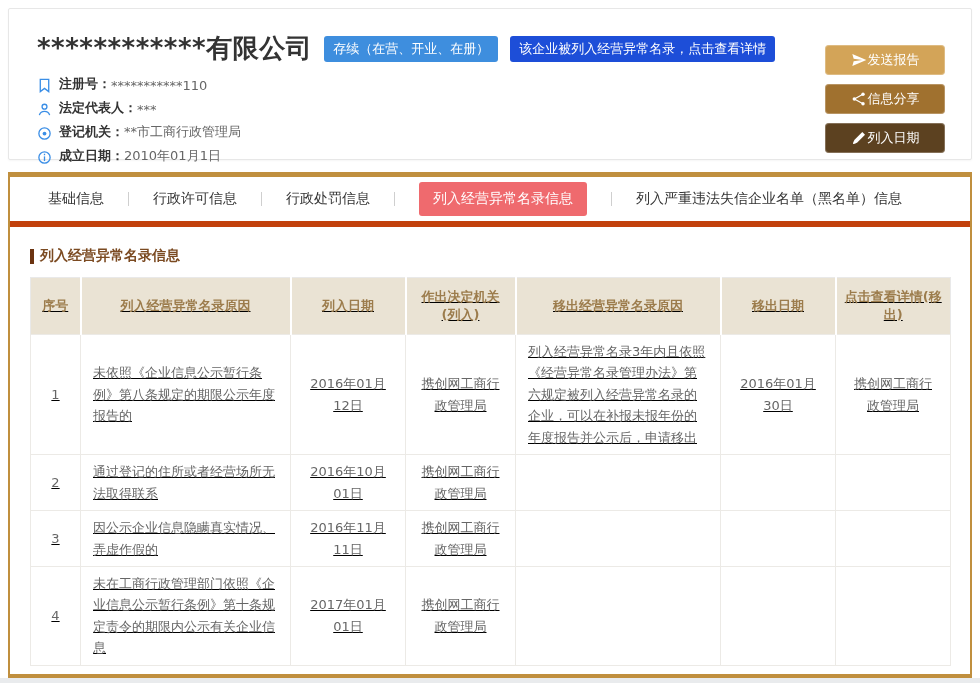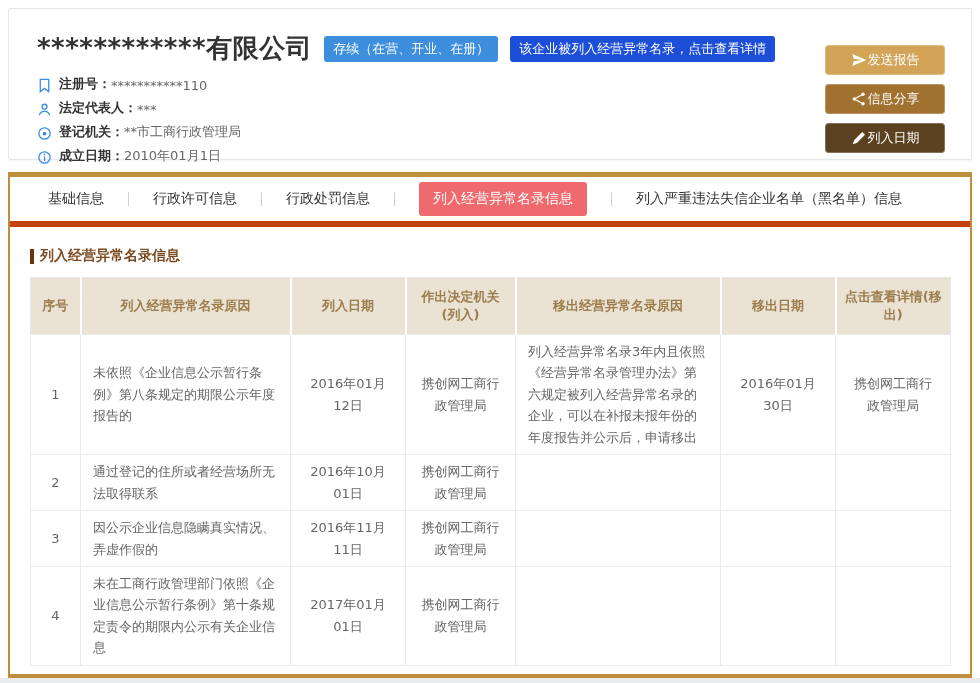--- a/index.html
+++ b/index.html
@@ -36,21 +36,21 @@
             border-bottom:6px solid #c2410c; }
   .tab { font-size:14px; color:#333; padding:0 24px; cursor:pointer; white-space:nowrap; }
   .tab.active { background:#ef6a6e; color:#fff; border-radius:3px; padding:8px 14px; margin:0 24px; }
   .tab-divider { width:1px; height:14px; background:#cfcfcf; }
 
   .section-title-row { display:flex; align-items:center; margin:20px 0 12px 20px; }
   .section-bullet { width:4px; height:15px; background:#6b3310; margin-right:6px; }
   .section-title { font-size:14px; font-weight:bold; color:#7b4a21; }
 
   table.abnormal { border-collapse:collapse; margin:8px 20px; width:920px; table-layout:fixed;
-                   border:1px solid #e9e9e9; }
+                   border:1px solid #e9e9e9;text-decoration:underline; }
   th { background:#eae3d4; color:#9c7c4c; font-size:13px; font-weight:bold;
        border-right:2px solid #fff; padding:8px 6px; height:57px; text-align:center; }
   th:last-child { border-right:none; }
   td { font-size:13px; color:#666; border:1px solid #eceae6; padding:6px 12px;
        vertical-align:middle; text-align:center; line-height:1.65; }
   td.reason { text-align:left; }
   tr.r1 td { height:108px; }
   tr.r2 td { height:55px; }
   tr.r3 td { height:53px; }
   tr.r4 td { height:77px; }

